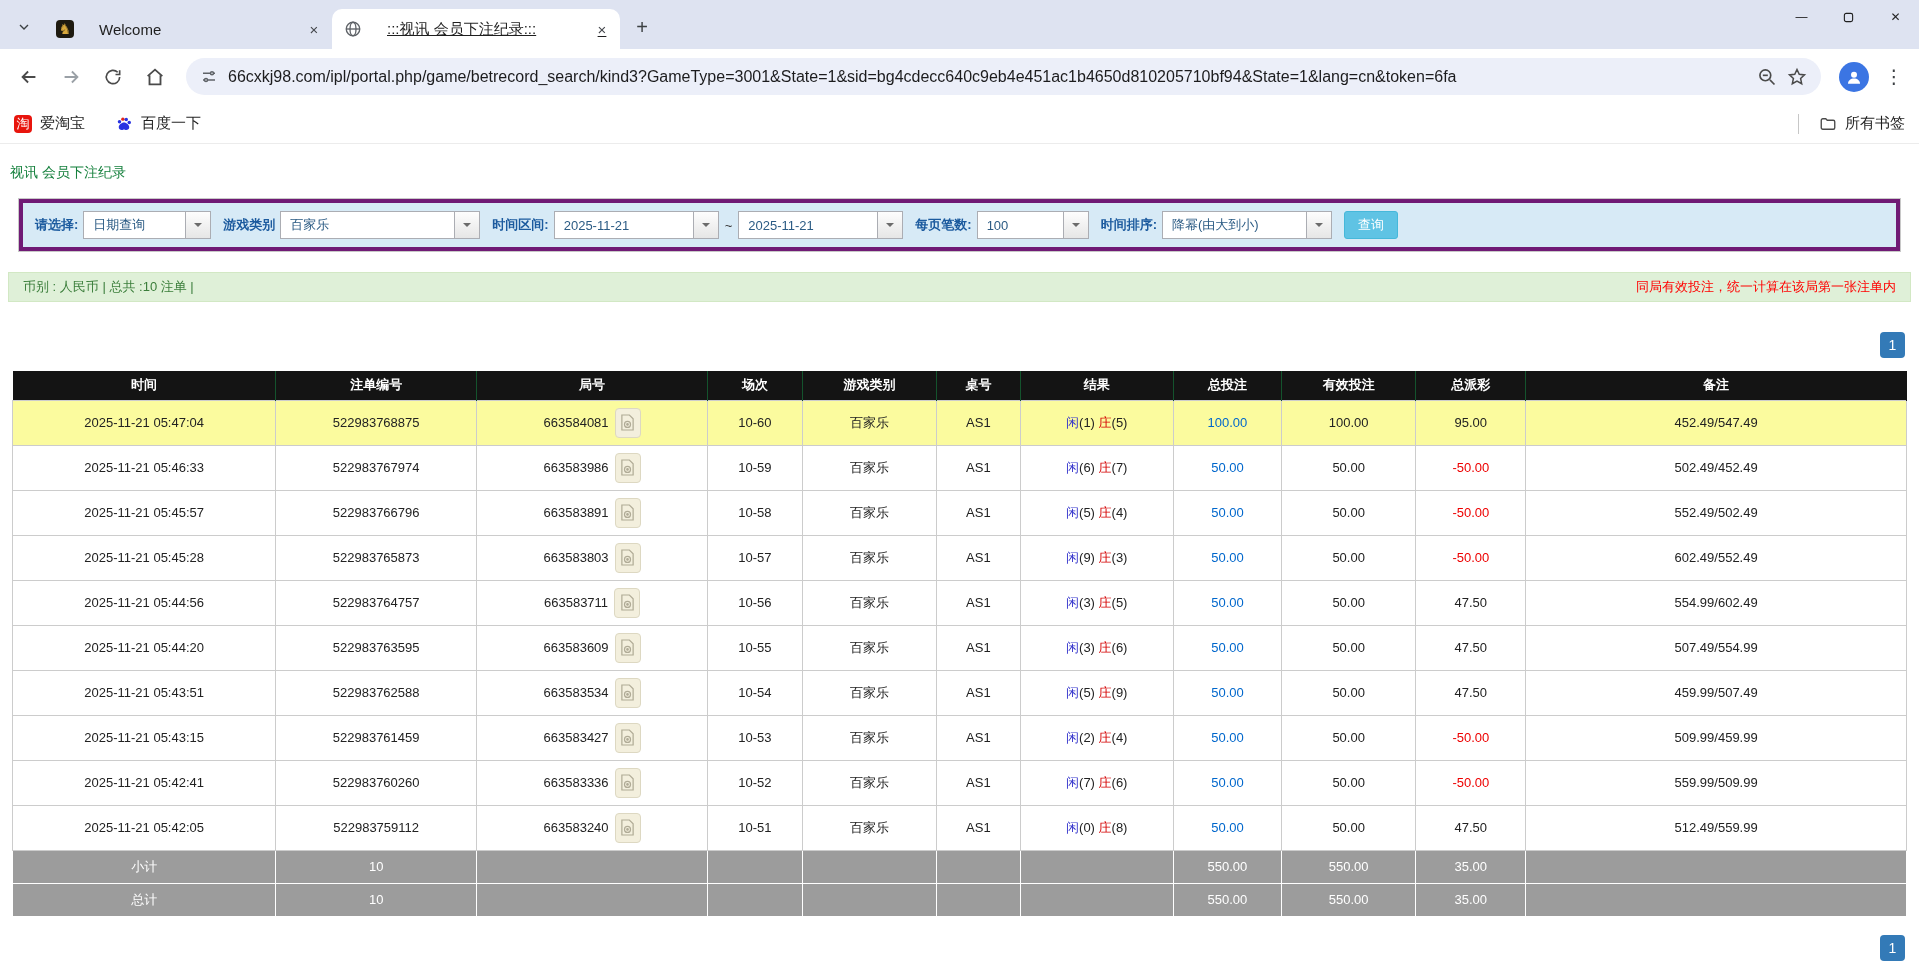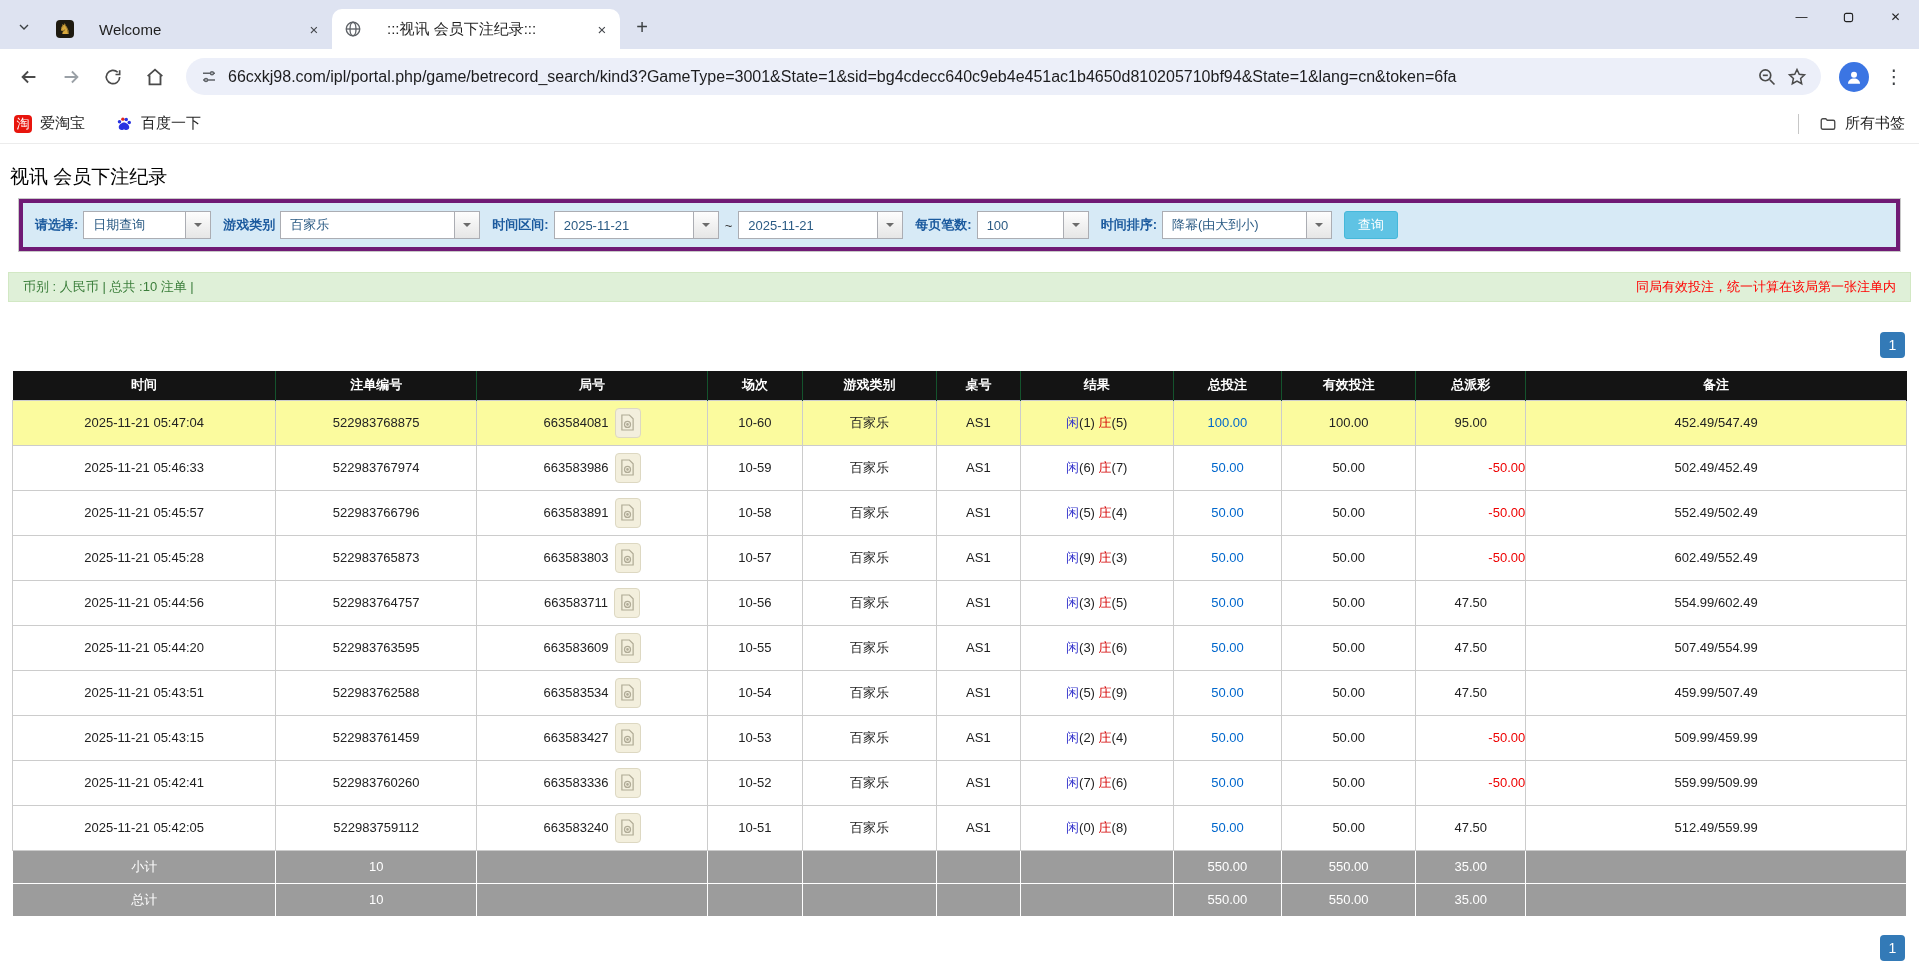--- a/index.html
+++ b/index.html
@@ -12,21 +12,21 @@
   html,body{width:1919px;height:969px;overflow:hidden;background:#fff;
     font-family:"Liberation Sans","DejaVu Sans",sans-serif;}
   svg{display:block;}
 
   
   .tabstrip{height:49px;background:#dee3f1;display:flex;align-items:flex-end;}
   .tab-search{width:28px;height:28px;border-radius:50%;display:flex;align-items:center;
     justify-content:center;margin:0 6px 8px 10px;color:#3c4043;}
   .tab{width:288px;height:40px;display:flex;align-items:center;gap:9px;padding:0 8px 0 12px;
     font-size:15px;color:#1f1f1f;border-radius:10px 10px 0 0;}
-  .tab.active{background:#fff;}
+  .tab.active{background:#fff;text-decoration:underline;}
   .tab .tab-title{white-space:nowrap;overflow:hidden;flex:1;margin-left:16px;}
   .tab .tab-close{margin-left:auto;width:20px;height:20px;border-radius:50%;display:flex;
     align-items:center;justify-content:center;font-size:15px;color:#45484d;flex:none;}
   .favicon{width:18px;height:18px;flex:none;}
   .fav-welcome{background:#1e1a10;border-radius:4px;color:#d9a93c;font-size:14px;line-height:18px;
     text-align:center;}
   .newtab-btn{width:28px;height:28px;margin:0 0 8px 8px;display:flex;align-items:center;
     justify-content:center;font-size:20px;color:#3c4043;border-radius:50%;}
   .win-controls{margin-left:auto;display:flex;align-self:flex-start;}
   .win-controls .wbtn{width:47px;height:34px;display:flex;align-items:center;justify-content:center;
@@ -43,21 +43,21 @@
 
   .bookmarks{height:40px;background:#fff;display:flex;align-items:center;padding:0 14px;
     font-size:15px;color:#1f1f1f;border-bottom:1px solid #ececec;}
   .bm-item{display:flex;align-items:center;gap:8px;margin-right:30px;}
   .bm-taobao-icon{width:18px;height:18px;background:#e8150d;border-radius:4px;color:#fff;
     font-size:13px;line-height:18px;text-align:center;}
   .bm-right{margin-left:auto;display:flex;align-items:center;gap:8px;}
   .bm-sep{width:1px;height:20px;background:#c7c7c7;margin-right:12px;}
 
   
-  .page-title{font-size:19px;color:#000000;margin:20px 17px 0 10px;height:26px;}
+  .page-title{font-size:14px;color:#15803d;margin:20px 17px 0 10px;height:26px;}
 
   .filter-box{margin:8px 18px 0 18px;border:1px solid #c8c8c8;background:#701a75;padding:4px;}
   .filter-bar{background:var(--filter-bg);display:flex;align-items:center;padding:8px 10px;}
   .flabel{color:#1b5a9e;font-weight:bold;font-size:13px;margin:0 5px 0 12px;white-space:nowrap;}
   .flabel:first-child{margin-left:2px;}
   .combo{display:flex;height:28px;background:#fff;border:1px solid #abadb3;}
   .combo .val{padding:0 9px;display:flex;align-items:center;font-size:13px;color:#2b5b84;flex:1;
     white-space:nowrap;overflow:hidden;}
   .combo .arrow{width:25px;border-left:1px solid #abadb3;background:linear-gradient(#fdfdfd,#e6e6e6);
     display:flex;align-items:center;justify-content:center;flex:none;}
@@ -76,21 +76,21 @@
   .page-btn{min-width:25px;height:26px;background:var(--accent-blue);color:#fff;border-radius:4px;
     display:flex;align-items:center;justify-content:center;font-size:14px;padding:0 7px;}
 
   table.records{width:1895px;margin:13px 12px 0 12px;border-collapse:collapse;table-layout:fixed;}
   thead th{background:var(--header-bg);color:#fff;font-size:13px;font-weight:bold;height:29px;
     border-right:1px solid #14532d;}
   thead th:last-child{border-right:1px solid var(--header-bg);}
   tbody td{height:45px;border:1px solid #cccccc;font-size:13px;color:#222;text-align:center;background:#fff;}
   tr.hl td{background:var(--highlight-yellow);}
   .bet-link{color:var(--link-blue);cursor:pointer;}
-  .neg{color:var(--negative-red);text-align:right;}
+  .neg{color:var(--negative-red);}
   .res-p{color:#3333cc;} .res-b{color:#d40000;} .res-n{color:#222;}
   .round-cell{display:inline-flex;align-items:center;gap:6px;justify-content:center;}
   .video-btn{width:26px;height:30px;border:1px solid #ddd8c2;border-radius:4px;background:#f3efdd;
     display:inline-flex;align-items:center;justify-content:center;cursor:pointer;}
   tfoot td{background:var(--footer-gray);color:#fff;height:33px;border:1px solid #fff;font-size:13px;
     text-align:center;}
 </style>
 </head>
 <body>
 

